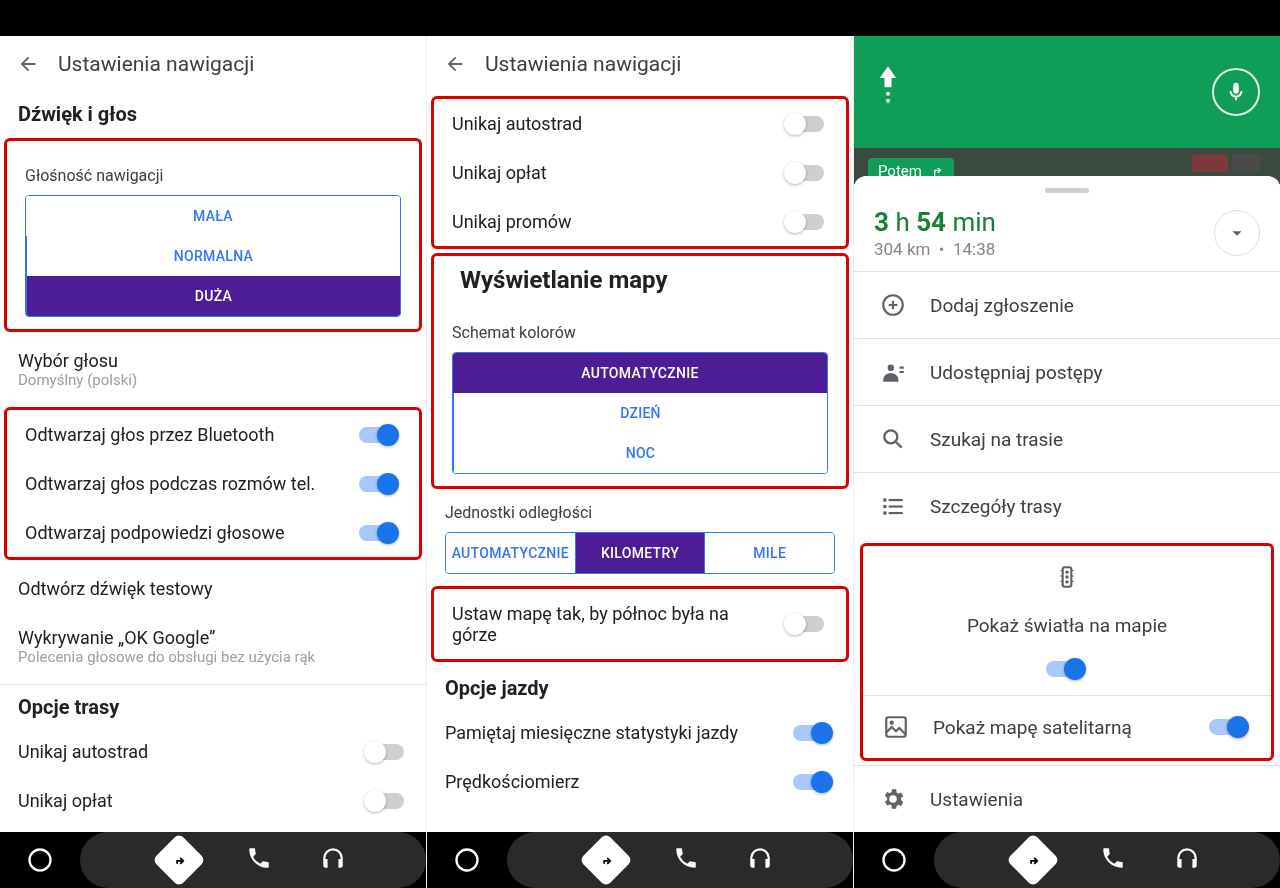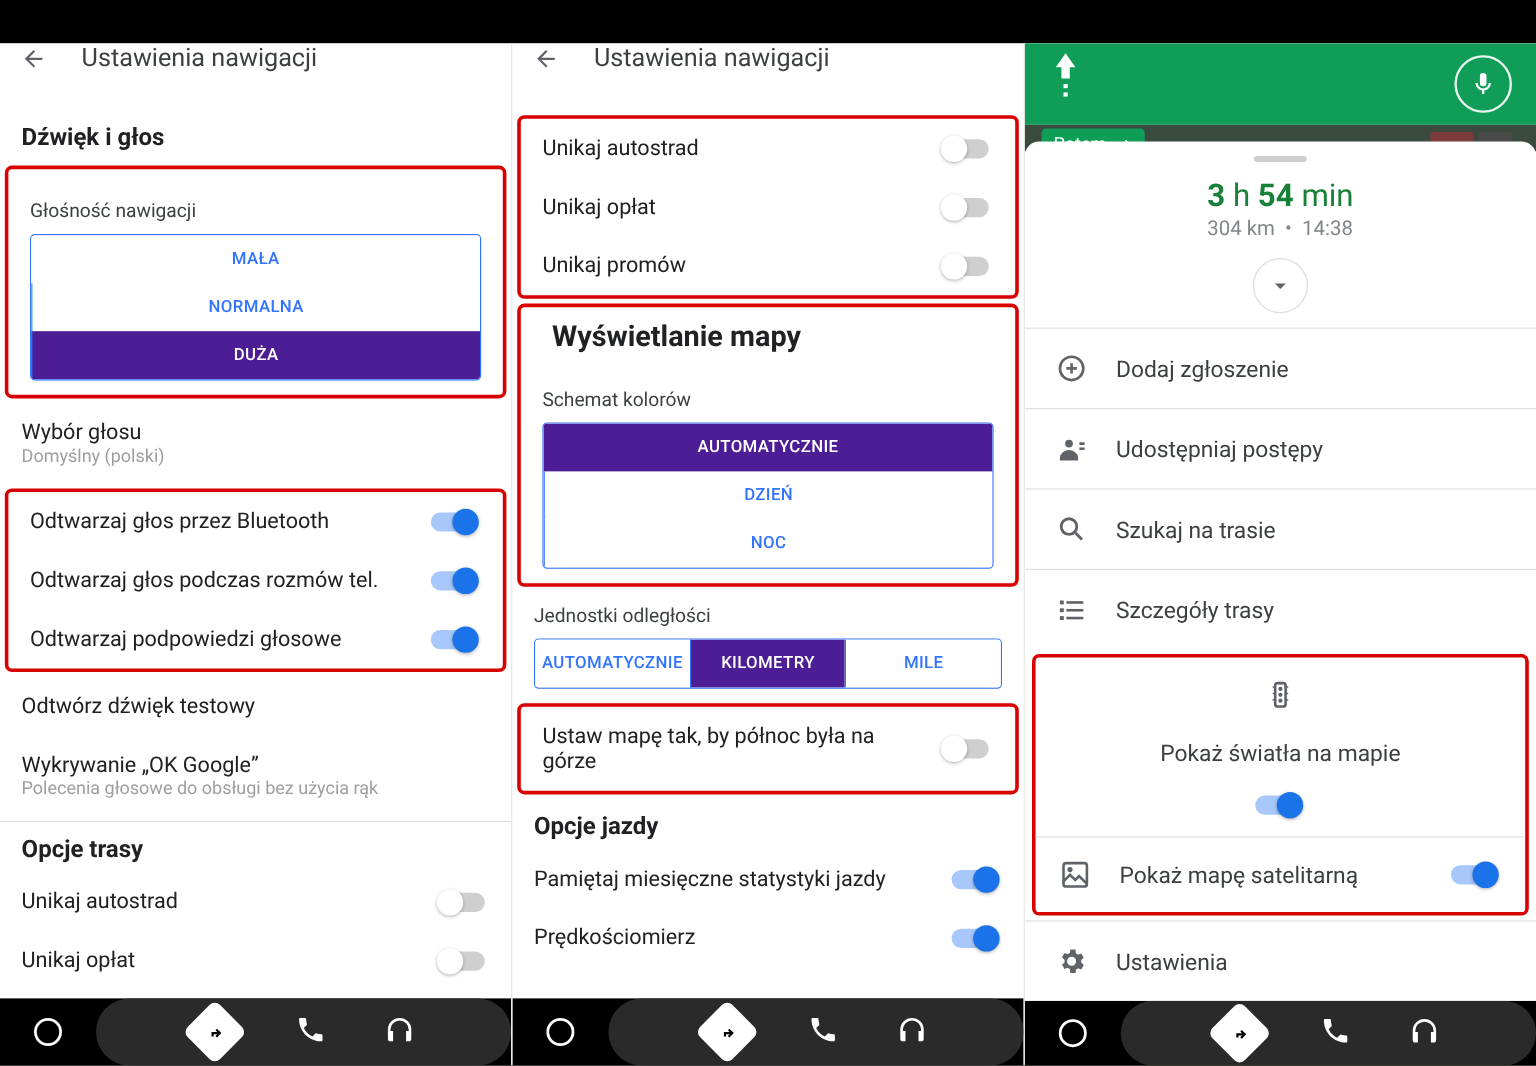--- a/index.html
+++ b/index.html
@@ -21,21 +21,21 @@
     width:1280px;
     height:888px;
     overflow:hidden;
     color:#202124;
     font-size:16px;
   }
   .top-bar,.bottom-spacer{height:36px;background:#000;}
   .stage{display:flex;width:1280px;height:calc(888px - 36px);}
   .panel{flex:1;background:#fff;display:flex;flex-direction:column;height:100%;position:relative;overflow:hidden;}
   .panel:nth-child(2){border-left:1px solid #eee;border-right:1px solid #eee;}
-  .app-bar{display:flex;align-items:flex-start;height:56px;padding:1px 16px;gap:28px;}
+  .app-bar{display:flex;align-items:flex-end;height:56px;padding:16px 16px;gap:18px;}
   .back-arrow{color:#5f6368;font-size:22px;display:inline-flex;align-items:center;justify-content:center;width:24px;height:24px;}
   .back-arrow svg{width:22px;height:22px;}
   .title{font-size:21px;flex:1;color:#3c4043;}
   .content{flex:1;overflow:hidden;padding:0 0px;}
   .section-head{font-weight:700;font-size:20px;padding:10px 18px 8px;color:#202124;}
   .row{padding:14px 18px;display:flex;align-items:center;gap:14px;position:relative;}
   .row .main{flex:1;}
   .row .label{font-size:18px;color:#202124;}
   .row .sub{font-size:15px;color:#9e9e9e;}
   .small-label{font-size:16px;padding:0 18px;margin:6px 0 10px;color:#3c4043;}
@@ -57,21 +57,21 @@
 
   
   .nav-head{height:112px;background:var(--green);display:flex;align-items:center;padding:0 20px;gap:20px;position:relative;}
   .nav-head .arrow-up{color:#fff;display:flex;flex:1;}
   .nav-head svg{color:#fff;}
   .mic-circle{width:48px;height:48px;border:2px solid rgba(255,255,255,.9);border-radius:50%;display:flex;align-items:center;justify-content:center;color:#fff;}
   .satellite-strip{height:36px;background:#3a4a3e;position:relative;display:flex;align-items:center;padding:0 14px;overflow:hidden;}
   .satellite-strip .tag{background:var(--green);color:#fff;font-size:15px;padding:4px 10px 4px 10px;border-radius:4px 4px 0 0;display:flex;align-items:center;gap:6px;margin-top:10px;justify-content:center;}
   .sheet{background:#fff;border-radius:12px 12px 0 0;margin-top:-8px;padding-top:8px;position:relative;flex:1;display:flex;flex-direction:column;}
   .handle{width:44px;height:5px;background:#cfcfcf;border-radius:3px;margin:4px auto 6px;}
-  .trip-row{display:flex;align-items:center;padding:8px 20px 12px;gap:14px;flex-direction:column;}
+  .trip-row{display:flex;align-items:center;padding:8px 20px 12px;gap:14px;}
   .trip-text{flex:1;}
   .trip-text .time{color:#188038;font-size:26px;}
   .trip-text .time .num{font-weight:700;}
   .trip-text .meta{color:#80868b;font-size:17px;margin-top:2px;}
   .expand-btn{width:46px;height:46px;border:1px solid #dadce0;border-radius:50%;display:flex;align-items:center;justify-content:center;color:#5f6368;}
   .menu-item{display:flex;align-items:center;gap:24px;padding:20px 26px;border-top:1px solid var(--divider);}
   .menu-item .icon{width:26px;height:26px;display:flex;align-items:center;justify-content:center;color:#5f6368;}
   .menu-item .txt{font-size:19px;color:#3c4043;flex:1;}
 
   

